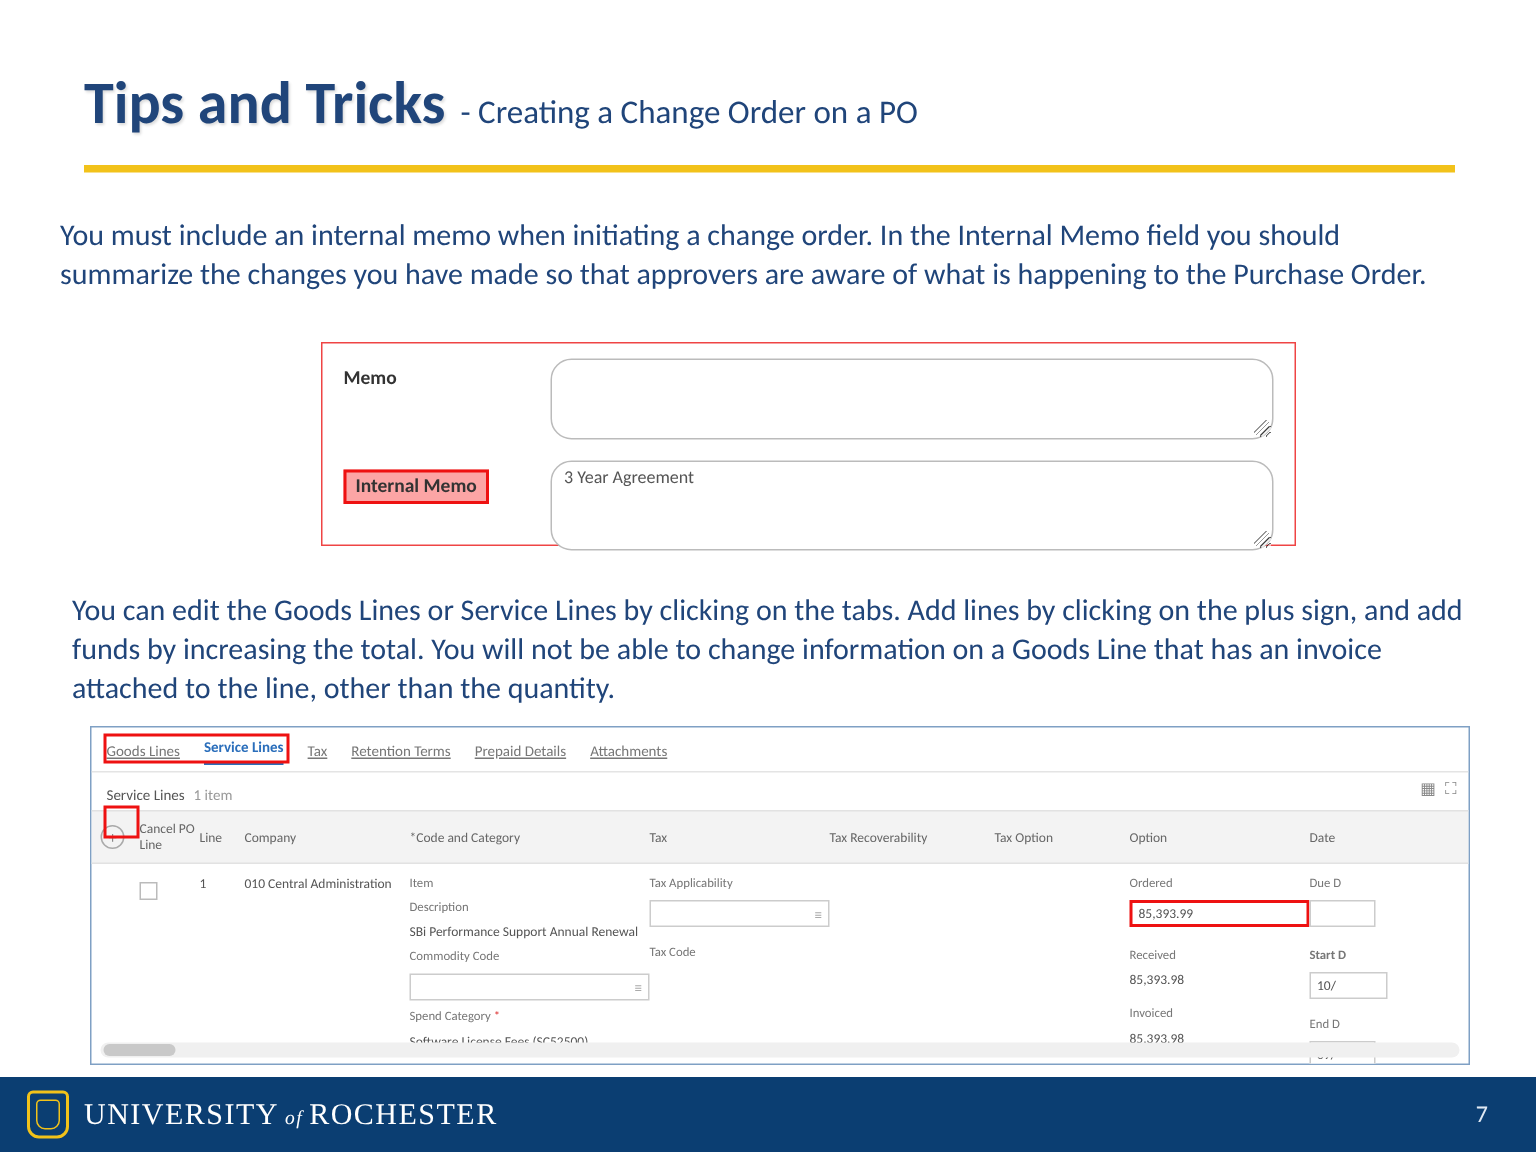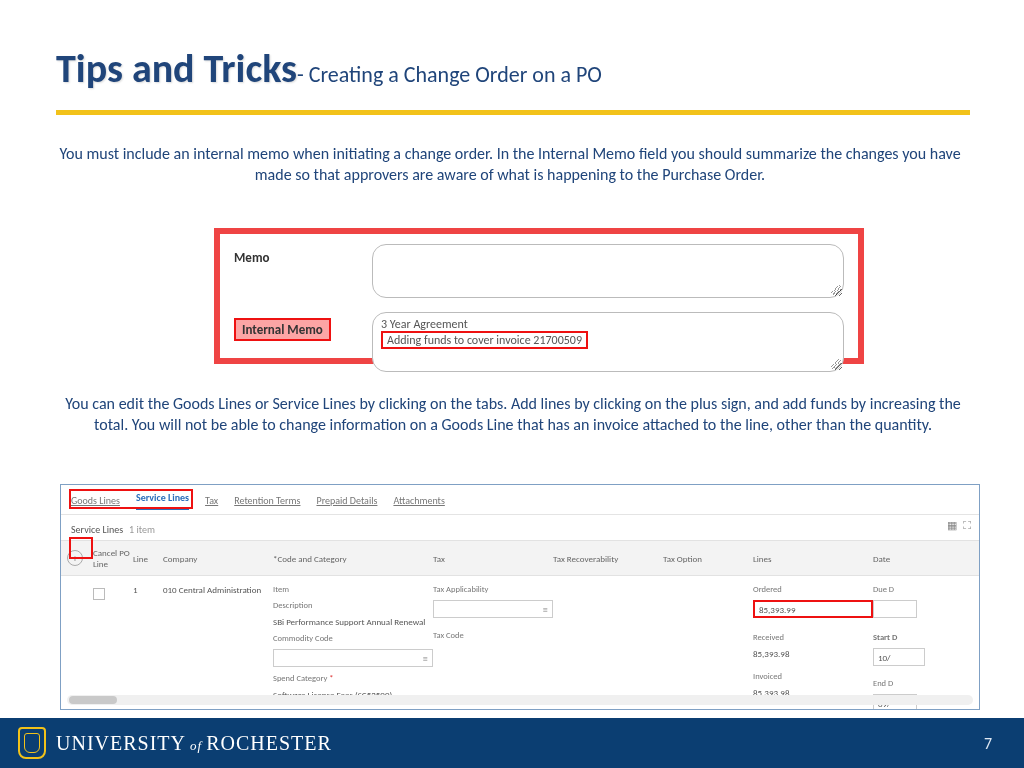--- a/index.html
+++ b/index.html
@@ -9,45 +9,45 @@
     font-family: "Segoe UI", Calibri, Arial, sans-serif;
     background: #fff;
     position: relative;
     overflow: hidden;
   }
   .slide { width: 1024px; height: 768px; position: relative; }
 
   
   .title-row {
     position: absolute; left: 56px; top: 44px; width: 910px;
-    display: flex; align-items: baseline; 
+    display: flex; align-items: baseline; gap: 10px;
     color: #20457a;
   }
   .title-main {
     font-size: 40px; font-weight: 700; color: #20457a;
     text-shadow: 1px 1px 2px rgba(0,0,0,.15);
   }
   .title-sub { font-size: 22px; color: #20457a; }
   .yellow-rule {
     position: absolute; left: 56px; top: 110px; width: 914px; height: 5px;
     background: #f2c21a;
   }
 
   
   .para {
     position: absolute; left: 40px; width: 940px;
-    font-size: 16px; line-height: 1.3; color: #20457a; text-align: center;
+    font-size: 20px; line-height: 1.3; color: #20457a;
   }
   .para1 { top: 144px; }
   .para2 { top: 394px; left: 48px; width: 930px; }
 
   
   .memo-box {
     position: absolute; left: 214px; top: 228px; width: 650px; height: 136px;
-    border: 6px solid #ef4444; background: #fff;
+    border: 1px solid #ef4444; background: #fff;
   }
   .memo-row { display: flex; align-items: flex-start; gap: 18px; padding: 10px 14px 4px 14px; }
   .memo-label { width: 120px; font-size: 13px; color: #333; font-weight: 600; padding-top: 6px; }
   .memo-field {
     flex: 1; border: 1px solid #bbb; height: 54px; border-radius: 14px;
     background: #fff; position: relative; font-size: 12px; color: #555;
     padding: 4px 8px; resize: both; overflow: auto;
   }
   .memo-field .resize-grip {
     position: absolute; right: 2px; bottom: 2px; width: 10px; height: 10px;
@@ -169,21 +169,20 @@
       <div class="memo-field">
         <div class="resize-grip"></div>
       </div>
     </div>
     <div class="memo-row">
       <div class="memo-label">
         <span class="internal-label-box red-outline">Internal Memo</span>
       </div>
       <div class="memo-field" style="height:60px;">
         <div>3 Year Agreement</div>
-        <span class="memo-text-highlight">Adding funds to cover invoice 21700509</span>
         <div class="resize-grip"></div>
       </div>
     </div>
   </div>
 
   <div class="para para2">You can edit the Goods Lines or Service Lines by clicking on the tabs.  Add lines by clicking on the plus sign, and add funds by increasing the total.  You will not be able to change information on a Goods Line that has an invoice attached to the line, other than the quantity.</div>
 
   <div class="lines-box">
     <div class="tabs">
       <span class="tab-normal">Goods Lines</span>
@@ -206,21 +205,21 @@
 
     <div class="grid-header">
       <div class="plus-circle">+</div>
       <div>Cancel PO Line</div>
       <div>Line</div>
       <div>Company</div>
       <div>*Code and Category</div>
       <div>Tax</div>
       <div>Tax Recoverability</div>
       <div>Tax Option</div>
-      <div>Lines</div>
+      <div>Option</div>
       <div>Date</div>
     </div>
     <div class="plus-highlight"></div>
 
     <div class="grid-body">
       <div></div>
       <div>
           <div class="checkbox"></div>
         </div>
       <div>1</div>

